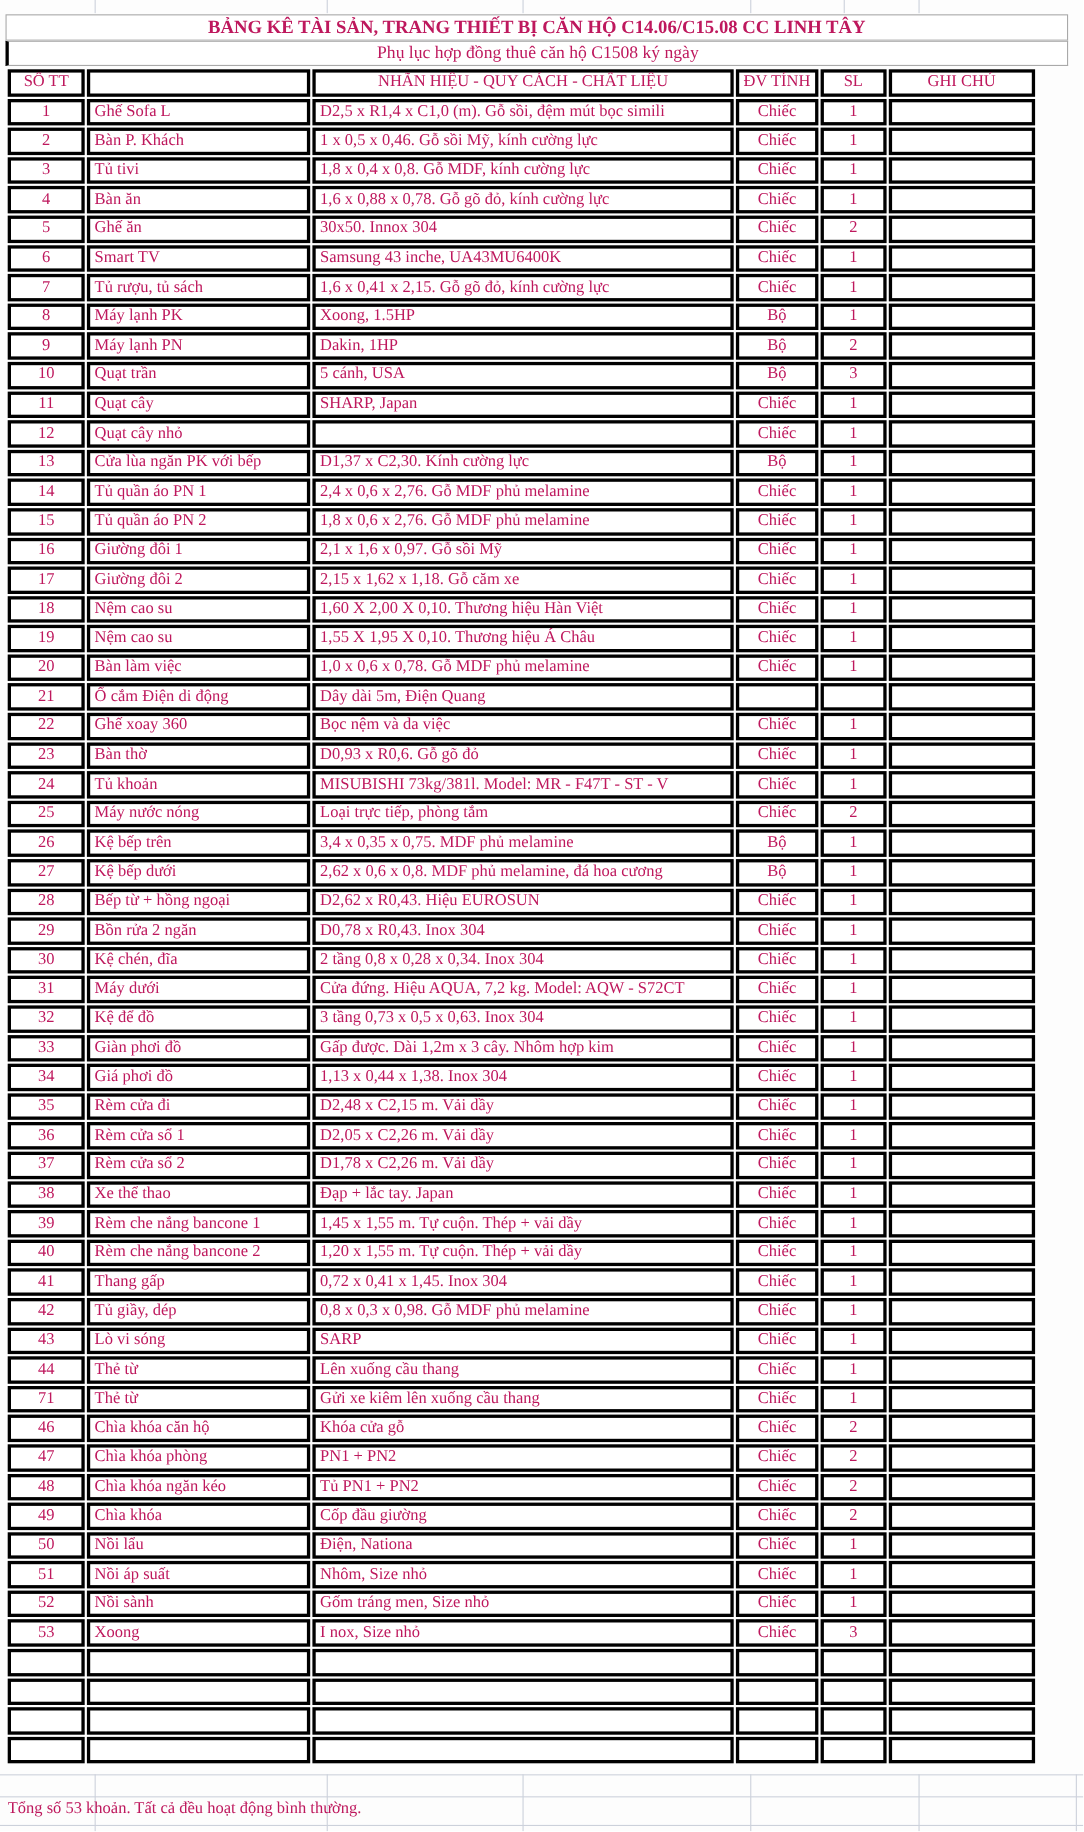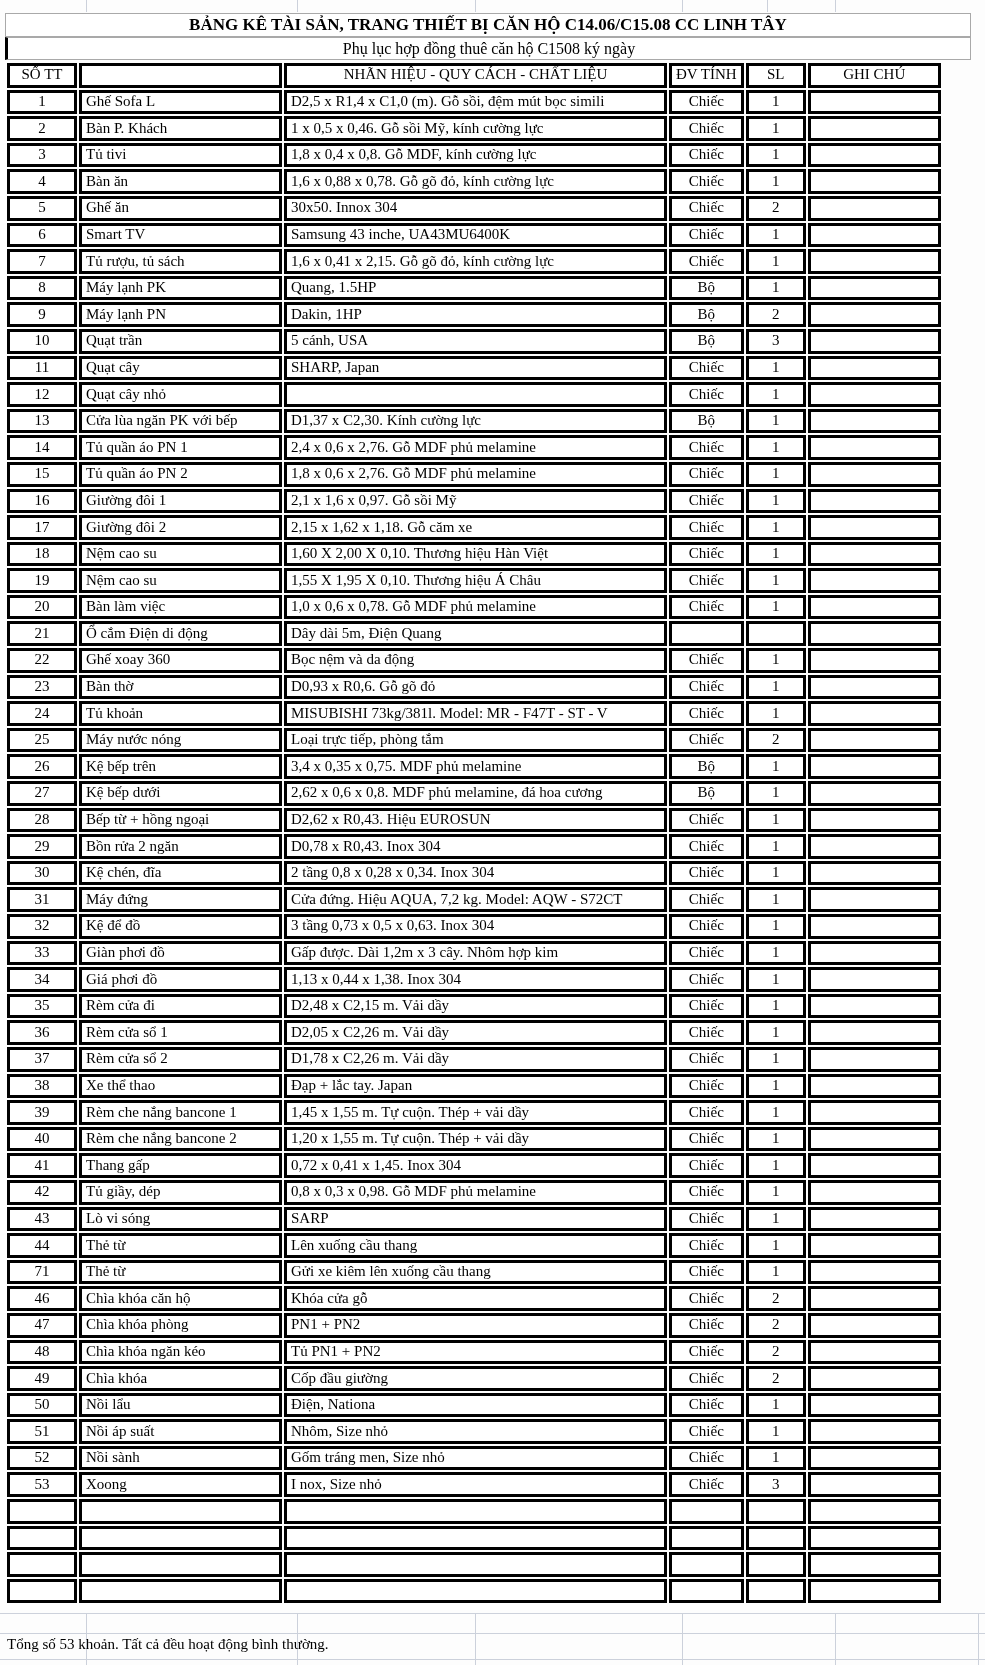--- a/index.html
+++ b/index.html
@@ -1,18 +1,18 @@
 <!DOCTYPE html>
 <html><head>
 <meta charset="utf-8">
 <style>
   html,body { margin:0; padding:0; background:#ffffff; }
   .sheet {
     position:relative; width:985px; height:1665px; background:#fdfdfd;
-    font-family:"Liberation Serif", serif; color:#000000; overflow:hidden;
+    font-family:"Liberation Serif", serif; color:#be185d; overflow:hidden;
   }
   
   .vline { position:absolute; width:1px; background:#ccd1db; }
   .hline { position:absolute; height:1px; background:#ccd1db; }
 
   .title-box {
     position:absolute; left:5px; top:13px; width:964px; height:22px;
     border:1px solid #a9a9a9; background:#fff;
     display:flex; align-items:center; justify-content:center;
     font-weight:bold; font-size:17px; white-space:nowrap;
@@ -128,21 +128,21 @@
           <td class="c-no">7</td>
           <td class="c-name">Tủ rượu, tủ sách</td>
           <td class="c-spec">1,6 x 0,41 x 2,15. Gỗ gõ đỏ, kính cường lực</td>
           <td class="c-unit">Chiếc</td>
           <td class="c-qty">1</td>
           <td class="c-note"></td>
         </tr>
         <tr>
           <td class="c-no">8</td>
           <td class="c-name">Máy lạnh PK</td>
-          <td class="c-spec">Quang, 1.5HP</td>
+          <td class="c-spec">Xoong, 1.5HP</td>
           <td class="c-unit">Bộ</td>
           <td class="c-qty">1</td>
           <td class="c-note"></td>
         </tr>
         <tr>
           <td class="c-no">9</td>
           <td class="c-name">Máy lạnh PN</td>
           <td class="c-spec">Dakin, 1HP</td>
           <td class="c-unit">Bộ</td>
           <td class="c-qty">2</td>
@@ -240,21 +240,21 @@
           <td class="c-no">21</td>
           <td class="c-name">Ổ cắm Điện di động</td>
           <td class="c-spec">Dây dài 5m, Điện Quang</td>
           <td class="c-unit"></td>
           <td class="c-qty"></td>
           <td class="c-note"></td>
         </tr>
         <tr>
           <td class="c-no">22</td>
           <td class="c-name">Ghế xoay 360</td>
-          <td class="c-spec">Bọc nệm và da động</td>
+          <td class="c-spec">Bọc nệm và da việc</td>
           <td class="c-unit">Chiếc</td>
           <td class="c-qty">1</td>
           <td class="c-note"></td>
         </tr>
         <tr>
           <td class="c-no">23</td>
           <td class="c-name">Bàn thờ</td>
           <td class="c-spec">D0,93 x R0,6. Gỗ gõ đỏ</td>
           <td class="c-unit">Chiếc</td>
           <td class="c-qty">1</td>
@@ -311,21 +311,21 @@
         <tr>
           <td class="c-no">30</td>
           <td class="c-name">Kệ chén, đĩa</td>
           <td class="c-spec">2 tầng 0,8 x 0,28 x 0,34.  Inox 304</td>
           <td class="c-unit">Chiếc</td>
           <td class="c-qty">1</td>
           <td class="c-note"></td>
         </tr>
         <tr>
           <td class="c-no">31</td>
-          <td class="c-name">Máy đứng</td>
+          <td class="c-name">Máy dưới</td>
           <td class="c-spec">Cửa đứng. Hiệu AQUA, 7,2 kg. Model: AQW - S72CT</td>
           <td class="c-unit">Chiếc</td>
           <td class="c-qty">1</td>
           <td class="c-note"></td>
         </tr>
         <tr>
           <td class="c-no">32</td>
           <td class="c-name">Kệ để đồ</td>
           <td class="c-spec">3 tầng 0,73 x 0,5 x 0,63. Inox 304</td>
           <td class="c-unit">Chiếc</td>

